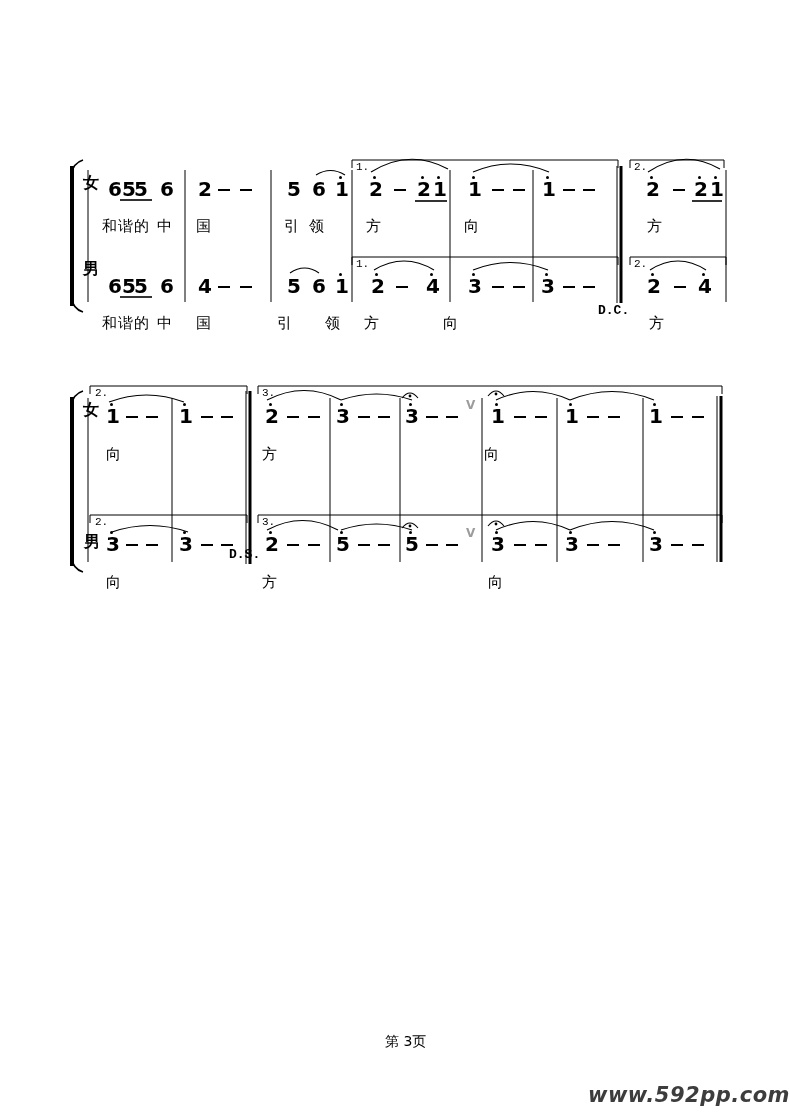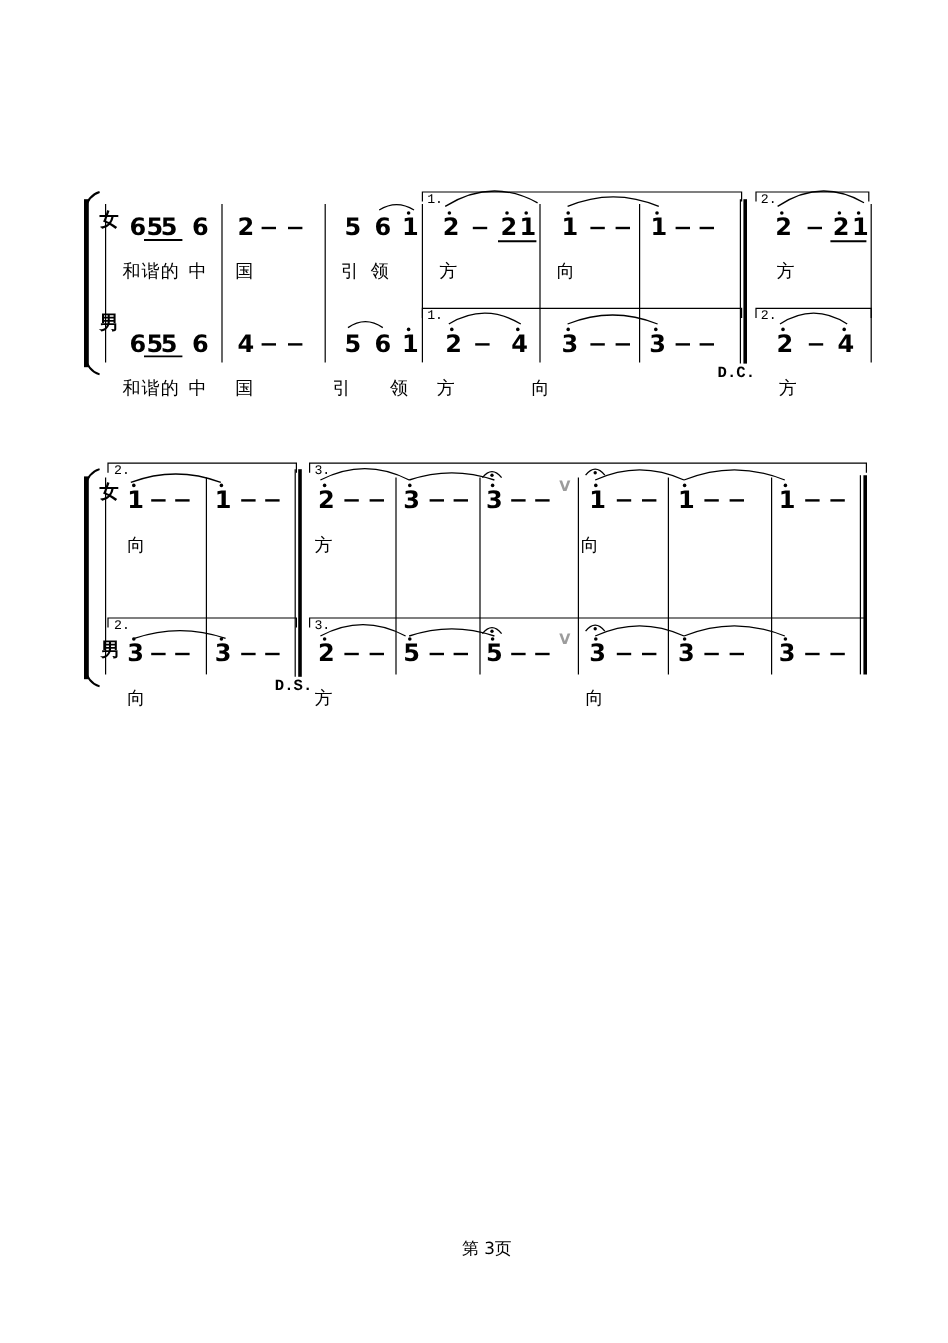--- a/index.html
+++ b/index.html
@@ -180,21 +180,21 @@
       <div class="lyric" style="left: 325px; top: 315px;">领</div>
       <div class="lyric" style="left: 364px; top: 315px;">方</div>
       <div class="lyric" style="left: 443px; top: 315px;">向</div>
       <div class="lyric" style="left: 649px; top: 315px;">方</div>
       <div class="volta-label" style="left: 95px; top: 388px;">2.</div>
       <div class="volta-label" style="left: 262px; top: 388px;">3.</div>
       <div class="volta-label" style="left: 95px; top: 517px;">2.</div>
       <div class="volta-label" style="left: 262px; top: 517px;">3.</div>
       <div class="breath" style="left: 466px; top: 399px;">V</div>
       <div class="breath" style="left: 466px; top: 527px;">V</div>
-      <div class="mark" style="left: 229px; top: 565px;">D.S.</div>
+      <div class="mark" style="left: 229px; top: 548px;">D.S.</div>
       <div class="voice-label" style="left: 83px; top: 401px;">女</div>
       <div class="note" style="left: 106px; top: 407px;">1</div>
       <div class="octdot" style="left: 110px; top: 403px;"></div>
       <div class="dash" style="left: 126px; top: 416px;"></div>
       <div class="dash" style="left: 146px; top: 416px;"></div>
       <div class="note" style="left: 179px; top: 407px;">1</div>
       <div class="octdot" style="left: 183px; top: 403px;"></div>
       <div class="dash" style="left: 201px; top: 416px;"></div>
       <div class="dash" style="left: 221px; top: 416px;"></div>
       <div class="note" style="left: 265px; top: 407px;">2</div>
@@ -255,13 +255,14 @@
       <div class="dash" style="left: 608px; top: 544px;"></div>
       <div class="note" style="left: 649px; top: 535px;">3</div>
       <div class="octdot" style="left: 653px; top: 531px;"></div>
       <div class="dash" style="left: 671px; top: 544px;"></div>
       <div class="dash" style="left: 692px; top: 544px;"></div>
       <div class="lyric" style="left: 106px; top: 574px;">向</div>
       <div class="lyric" style="left: 262px; top: 574px;">方</div>
       <div class="lyric" style="left: 488px; top: 574px;">向</div>
     </div>
   <div class="page-number">第 3页</div>
+  <div class="watermark">www.592pp.com</div>
 </div>
 
 </body></html>

